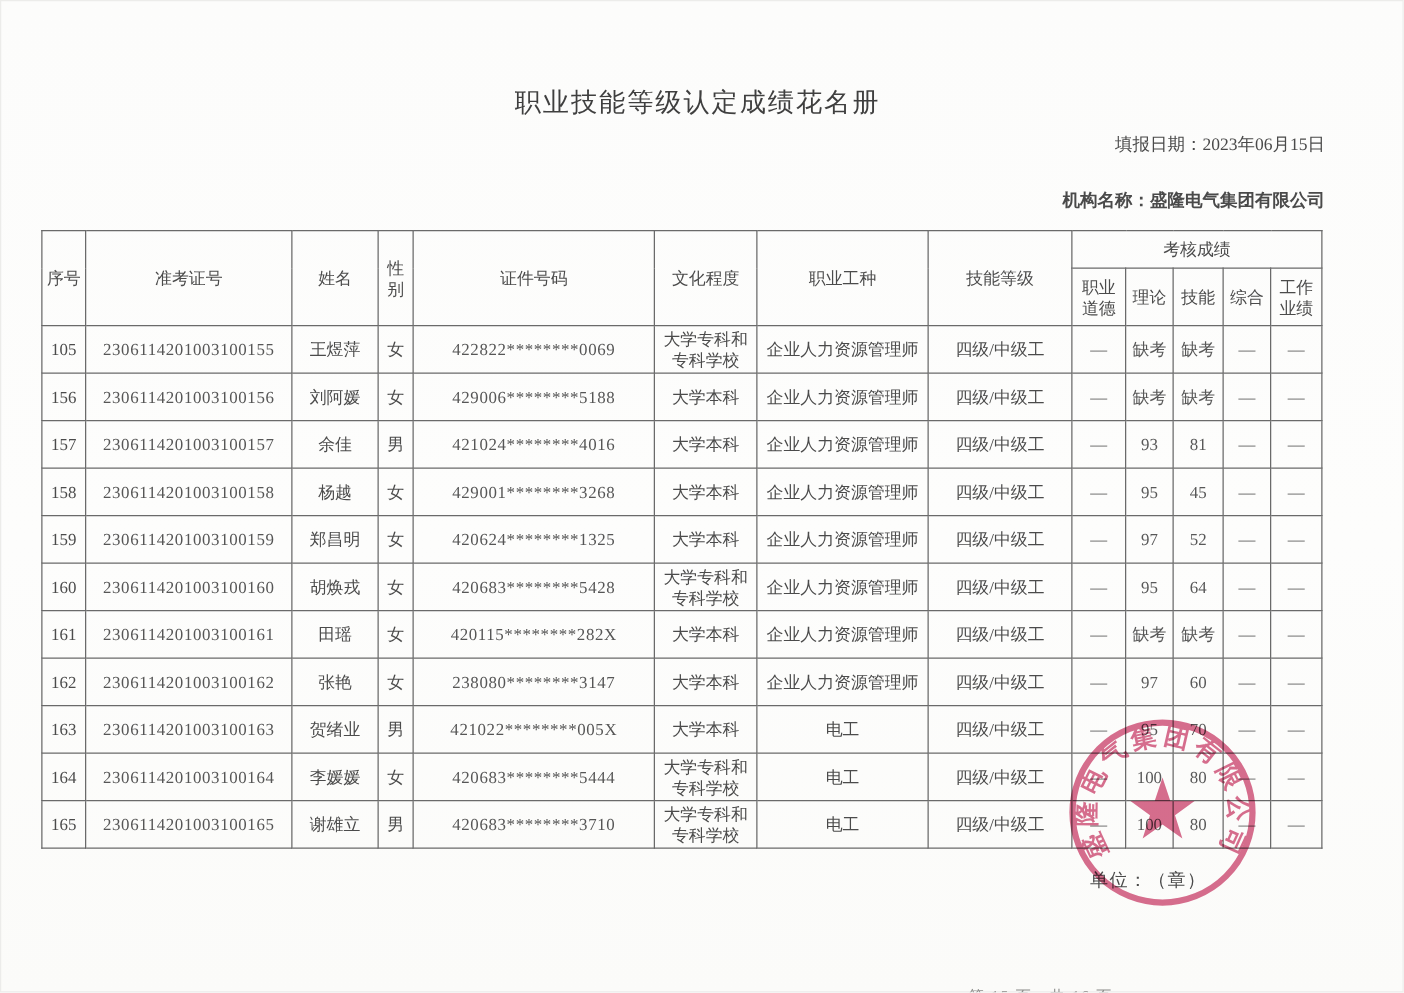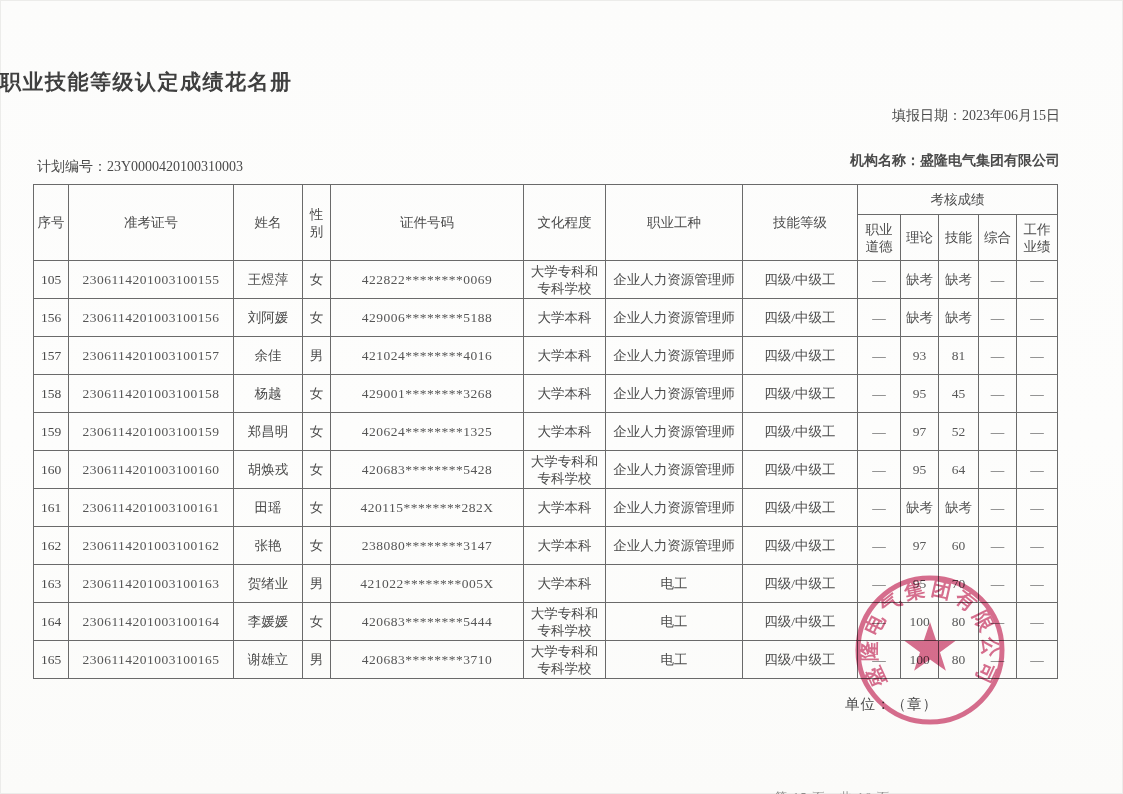--- a/index.html
+++ b/index.html
@@ -9,21 +9,21 @@
     font-family:"Liberation Serif","DejaVu Serif",serif;
     color:#474747;
   }
   .page{
     position:relative;width:1123px;height:794px;overflow:hidden;
     background:linear-gradient(180deg,#fcfcfb 0%,#fdfdfc 55%,#fbfbf9 100%);
     box-shadow:inset 0 0 0 1px #ececea;
   }
   .doc-title{
     position:absolute;top:68px;left:0;width:1116px;
-    font-size:21px;font-weight:bold;color:#3f3f3f;
+    text-align:center;font-size:21px;font-weight:normal;color:#3f3f3f;
     letter-spacing:1.5px;
   }
   .meta-line{position:absolute;font-size:14px;color:#4a4a4a;white-space:nowrap;}
   .m-plan-name{left:37px;top:112px;}
   .m-fill-date{right:63px;top:107px;}
   .m-plan-code{left:37px;top:158px;}
   .m-org-name{right:63px;top:152px;font-weight:bold;}
 
   .roster{position:absolute;left:33px;top:184px;}
   table{border-collapse:collapse;table-layout:fixed;width:1024px;}
@@ -33,44 +33,41 @@
     text-align:center;vertical-align:middle;
     padding:1px 2px;overflow:hidden;color:#4b4b4b;
     word-break:break-all;
   }
   tr.h1 td{height:27px;}
   tr.h2 td{height:43px;}
   tbody tr td{height:35px;}
   .cell-ticket,.cell-id{letter-spacing:0.5px;color:#565656;margin-left:19px;}
   .score-cell{color:#585858;}
 
-  .unit-line{position:absolute;left:845px;top:695px;font-size:14.5px;color:#4a4a4a;letter-spacing:1px;font-family:Liberation Mono, monospace;}
+  .unit-line{position:absolute;left:872px;top:695px;font-size:14.5px;color:#4a4a4a;letter-spacing:1px;font-family:Liberation Mono, monospace;}
   .page-num{position:absolute;left:775px;top:789px;font-size:12px;color:#8d8d8b;letter-spacing:1.5px;}
 
   .stamp{
     position:absolute;left:845px;top:565px;width:170px;height:170px;
     mix-blend-mode:multiply;opacity:0.8;pointer-events:none;
   }
   .stamp text{
     font-family:"Liberation Serif","DejaVu Serif",serif;
     font-weight:bold;font-size:20px;letter-spacing:4px;
   }
 </style>
 </head>
 <body>
 
 <div class="page">
 
   <div class="doc-title">职业技能等级认定成绩花名册</div>
 
   <div class="meta-line m-fill-date">
     <span>填报日期：</span><span>2023年06月15日</span>
-  </div>
-  <div class="meta-line m-plan-code">
-    <span>计划编号：</span><span>23Y0000420100310003</span>
   </div>
   <div class="meta-line m-org-name">
     <span>机构名称：</span><span>盛隆电气集团有限公司</span>
   </div>
 
   <div class="roster">
     <table>
       <colgroup>
         <col style="width:35px">
           <col style="width:165px">

